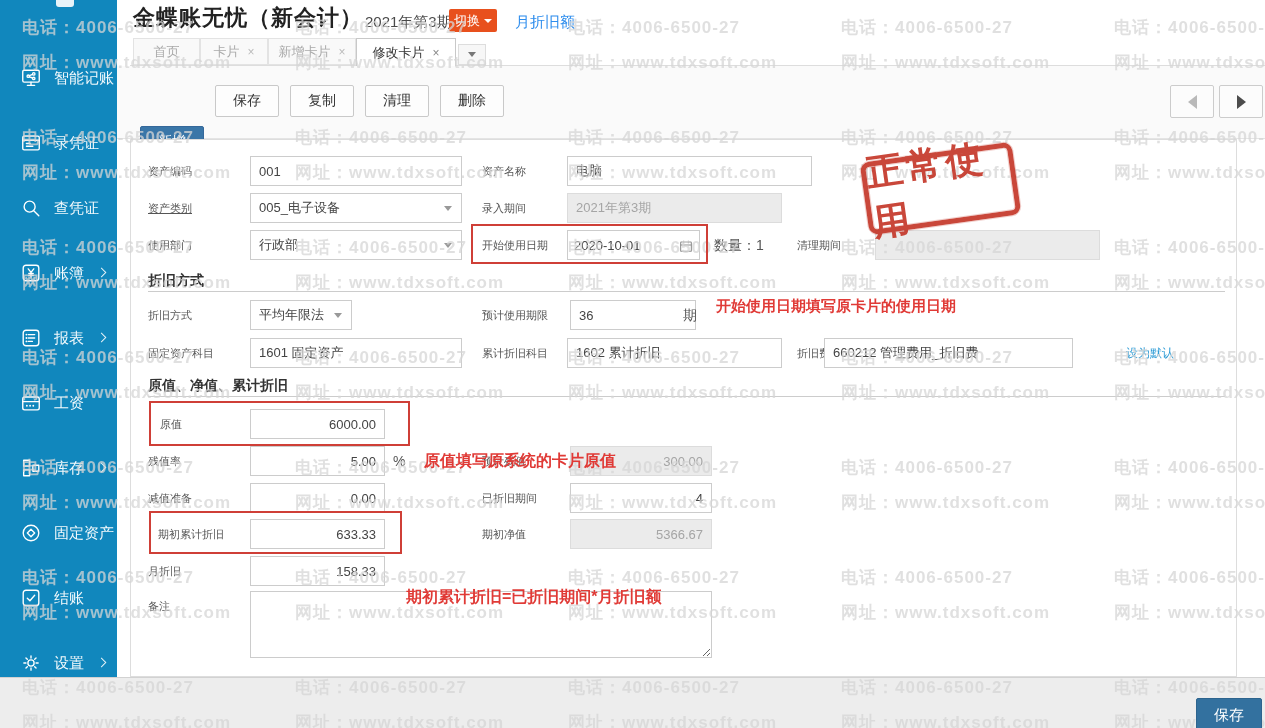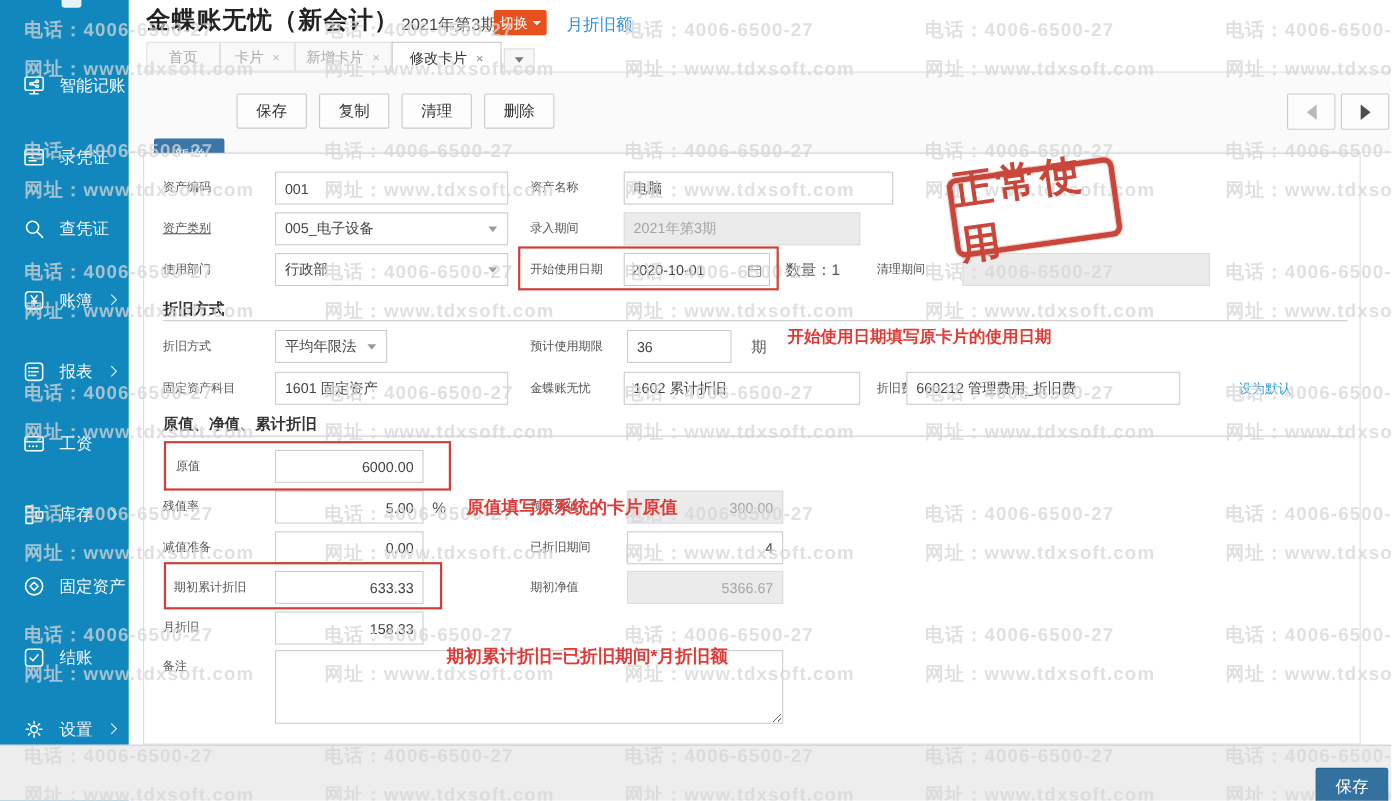--- a/index.html
+++ b/index.html
@@ -255,26 +255,26 @@
 
 <div class="sect" style="left:148px;top:272px">折旧方式</div>
 <div class="sectline" style="left:148px;top:291px"></div>
 
 <span class="lbl" style="left:148px;top:300px">折旧方式</span>
 <div class="sel" style="left:250px;top:300px;width:102px">
   <span>平均年限法</span>
   <i class="sc"></i>
 </div>
 <span class="lbl" style="left:482px;top:300px">预计使用期限</span>
-<input class="inp" style="left: 570px; top: 300px; width: 95px;" value="36">
+<input class="inp" style="left: 570px; top: 300px; width: 126px;" value="36">
 <span class="suffix" style="left:683px;top:300px">期</span>
 
 <span class="lbl" style="left:148px;top:338px">固定资产科目</span>
 <input class="inp" style="left: 250px; top: 338px; width: 212px;" value="1601 固定资产">
-<span class="lbl" style="left:482px;top:338px">金蝶账无忧</span>
+<span class="lbl" style="left:482px;top:338px">累计折旧科目</span>
 <input class="inp" style="left: 567px; top: 338px; width: 215px;" value="1602 累计折旧">
 <span class="lbl" style="left:797px;top:338px">折旧费用科目</span>
 <input class="inp" style="left: 824px; top: 338px; width: 249px;" value="660212 管理费用_折旧费">
 <a class="deflink" style="left:1126px;top:338px">设为默认</a>
 
 <div class="sect" style="left:148px;top:377px">原值、净值、累计折旧</div>
 <div class="sectline" style="left:148px;top:396px"></div>
 
 <span class="lbl" style="left:160px;top:409px">原值</span>
 <input class="inp num" style="left: 250px; top: 409px; width: 135px;" value="6000.00">

